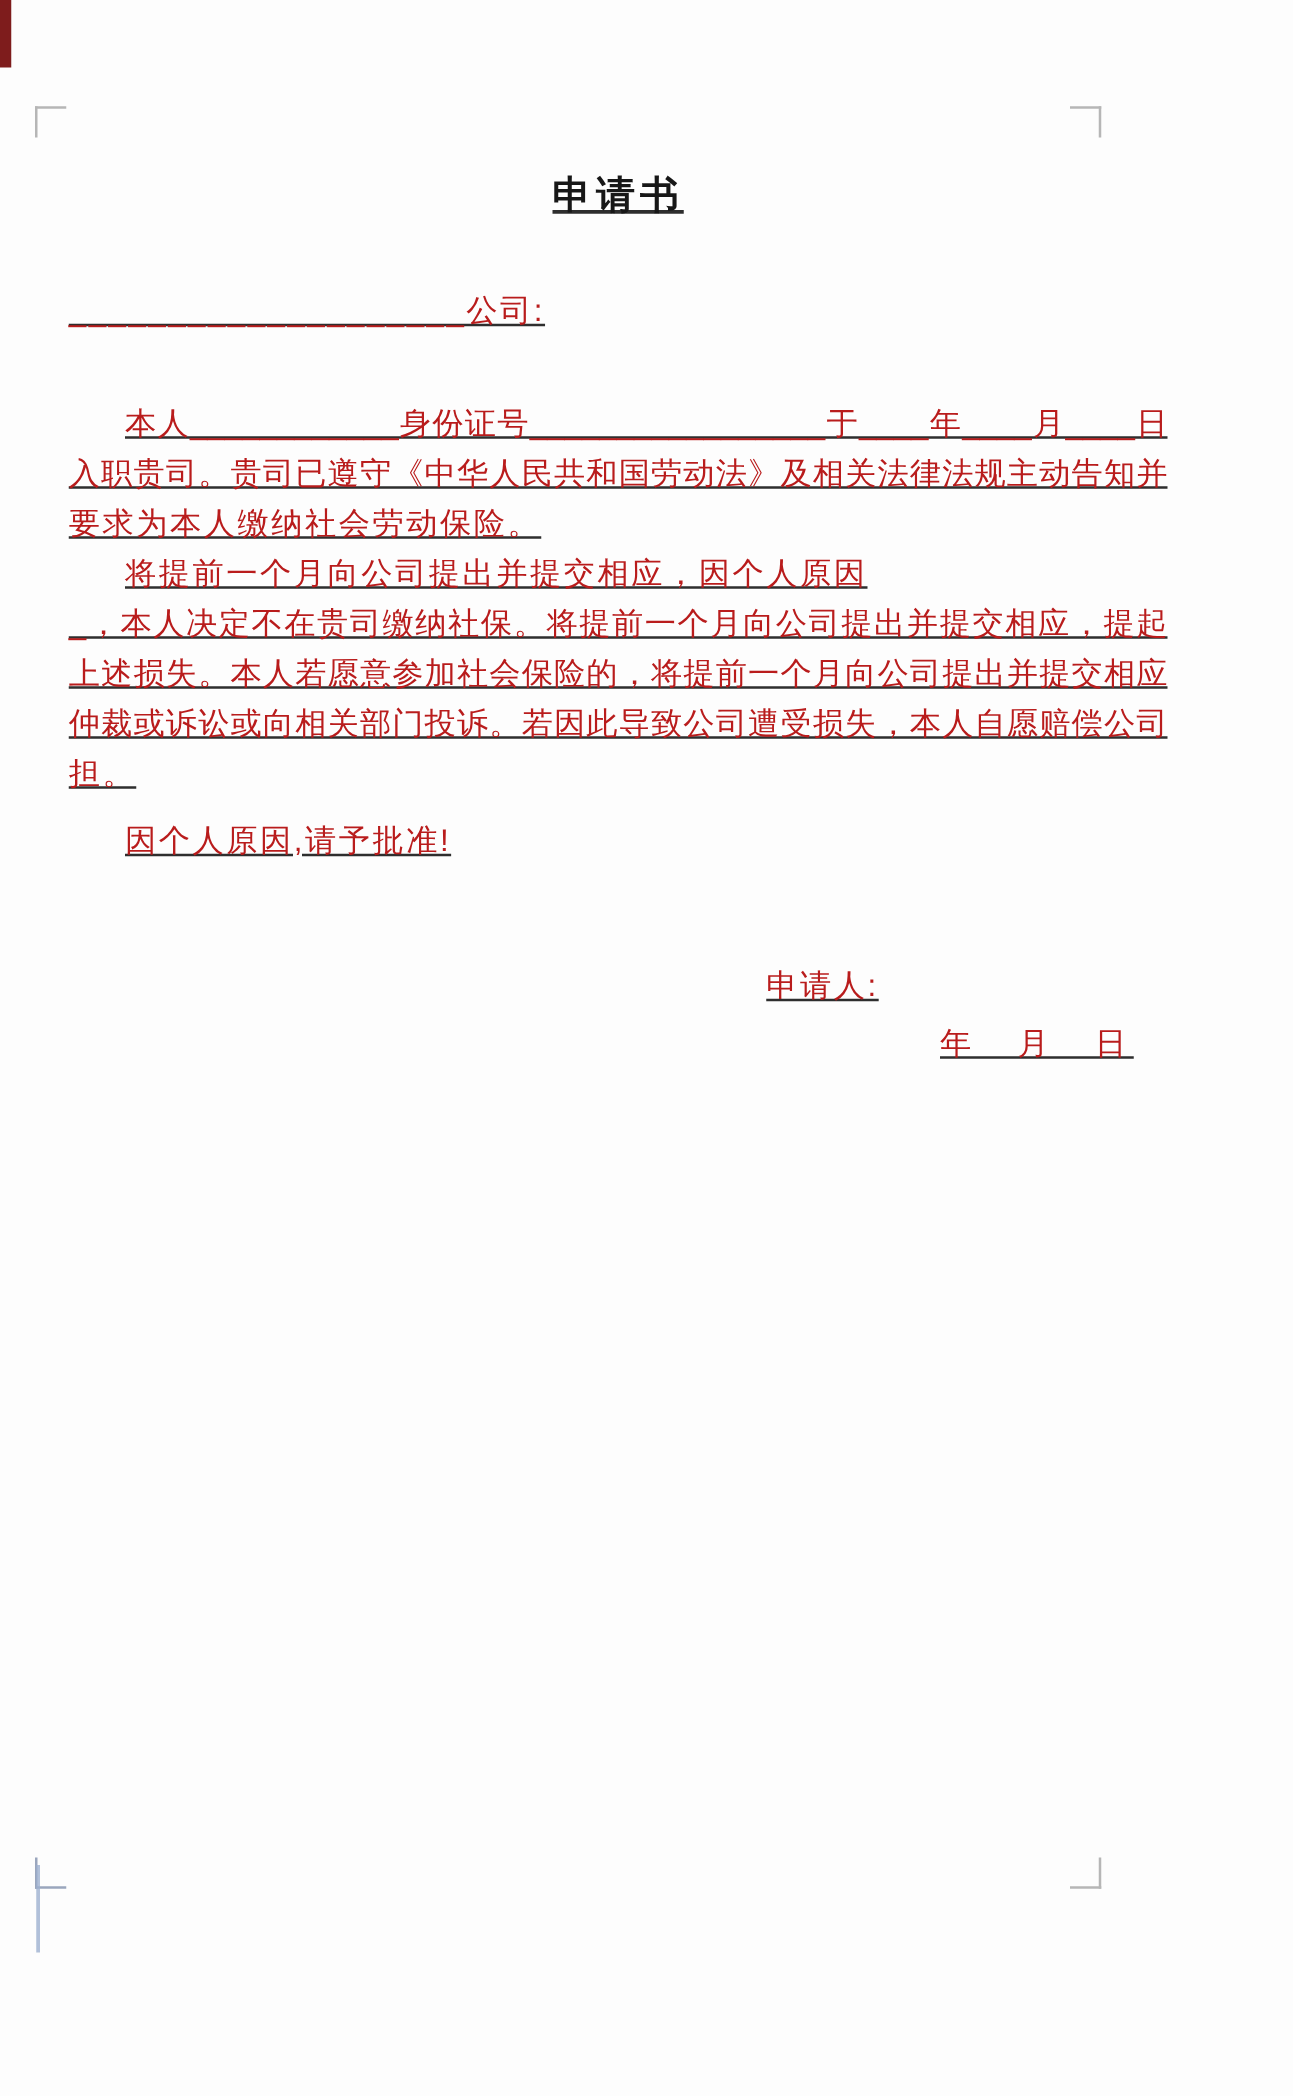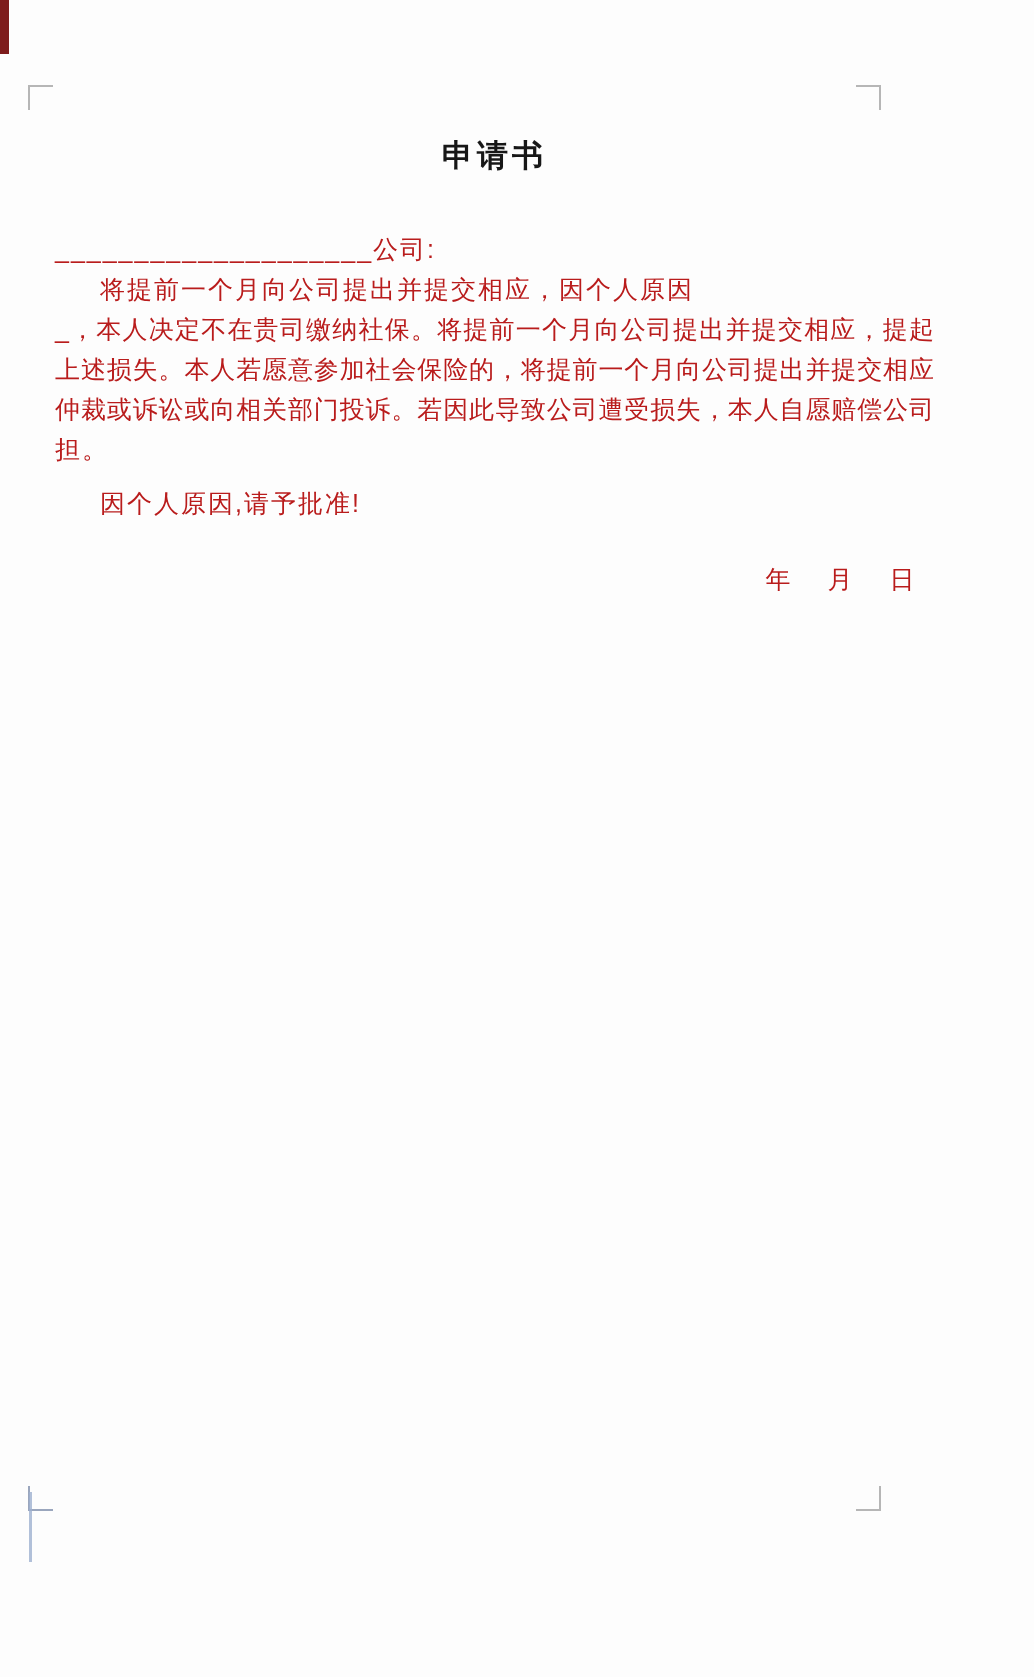--- a/index.html
+++ b/index.html
@@ -14,20 +14,21 @@
       overflow: hidden;
       font-family: "Liberation Sans", "DejaVu Sans", sans-serif;
       color: #2e2e2e;
     }
     .page {
       position: absolute;
       inset: 0;
     }
     .content {
       padding: 0 100px 0 55px;
+      text-decoration: underline;
     }
     .doc-title {
       margin-top: 133px;
       font-size: 31px;
       line-height: 46px;
       font-weight: bold;
       text-align: center;
       letter-spacing: 4px;
       color: #171717;
     }
@@ -53,24 +54,23 @@
       text-indent: 45px;
     }
     .closing {
       margin-top: 14px;
     }
     .sig-applicant {
       margin-top: 76px;
       padding-left: 558px;
     }
     .sig-date {
-      margin-top: 36px;
+      margin-top: 6px;
       padding-left: 697px;
       letter-spacing: 6px;
-      text-align: center;
     }
     
     .mark {
       position: absolute;
       width: 23px;
       height: 23px;
       border: 0 solid #b6b6b6;
     }
     .mark.tl { left: 28px;  top: 85px;   border-left-width: 2px; border-top-width: 2px; }
     .mark.tr { left: 856px; top: 85px;   border-right-width: 2px; border-top-width: 2px; }
@@ -101,28 +101,34 @@
   <div class="mark bl"></div>
   <div class="mark br"></div>
   <div class="edge-blue"></div>
 
   <div class="content">
 
     <div class="doc-title">申请书</div>
 
     <div class="line salutation">____________________公司:</div>
 
+    <div class="para1">
+      <div class="line fill indent">本人____________身份证号_________________于____年____月____日</div>
+      <div class="line fill">入职贵司。贵司已遵守《中华人民共和国劳动法》及相关法律法规主动告知并</div>
+      <div class="line">要求为本人缴纳社会劳动保险。</div>
+    </div>
 
     <div>
       <div class="line indent">将提前一个月向公司提出并提交相应，因个人原因</div>
       <div class="line fill">_，本人决定不在贵司缴纳社保。将提前一个月向公司提出并提交相应，提起</div>
       <div class="line fill">上述损失。本人若愿意参加社会保险的，将提前一个月向公司提出并提交相应</div>
       <div class="line fill">仲裁或诉讼或向相关部门投诉。若因此导致公司遭受损失，本人自愿赔偿公司</div>
       <div class="line">担。</div>
     </div>
 
     <div class="line indent closing">因个人原因,请予批准!</div>
 
+    <div class="line sig-applicant">申请人:</div>
 
     <div class="line sig-date">年　月　日</div>
 
   </div>
 </div>
 
 </body></html>

